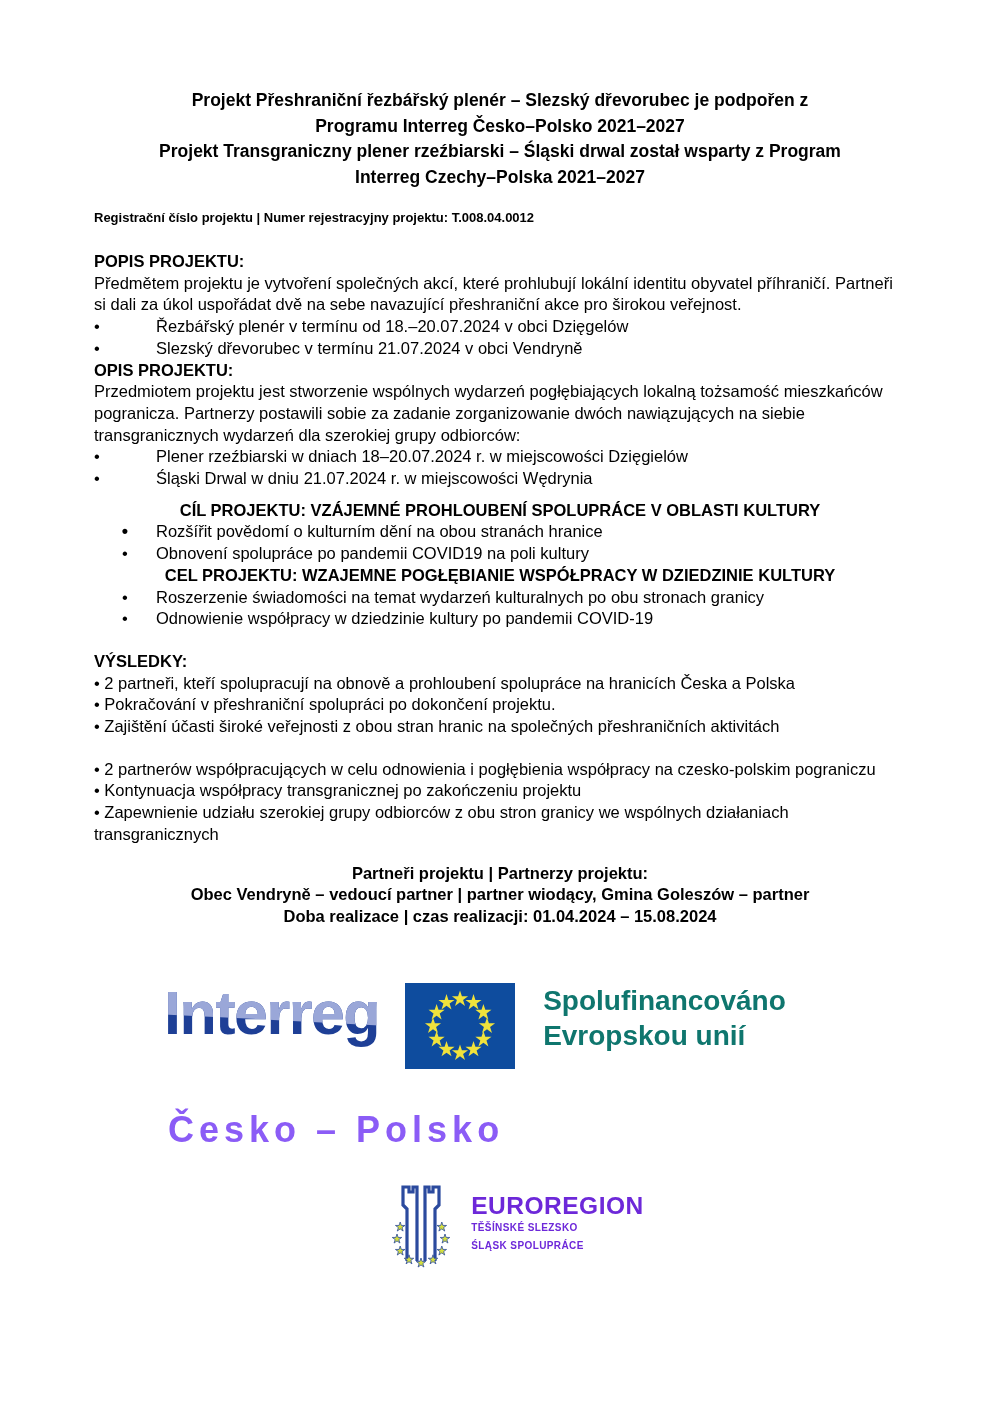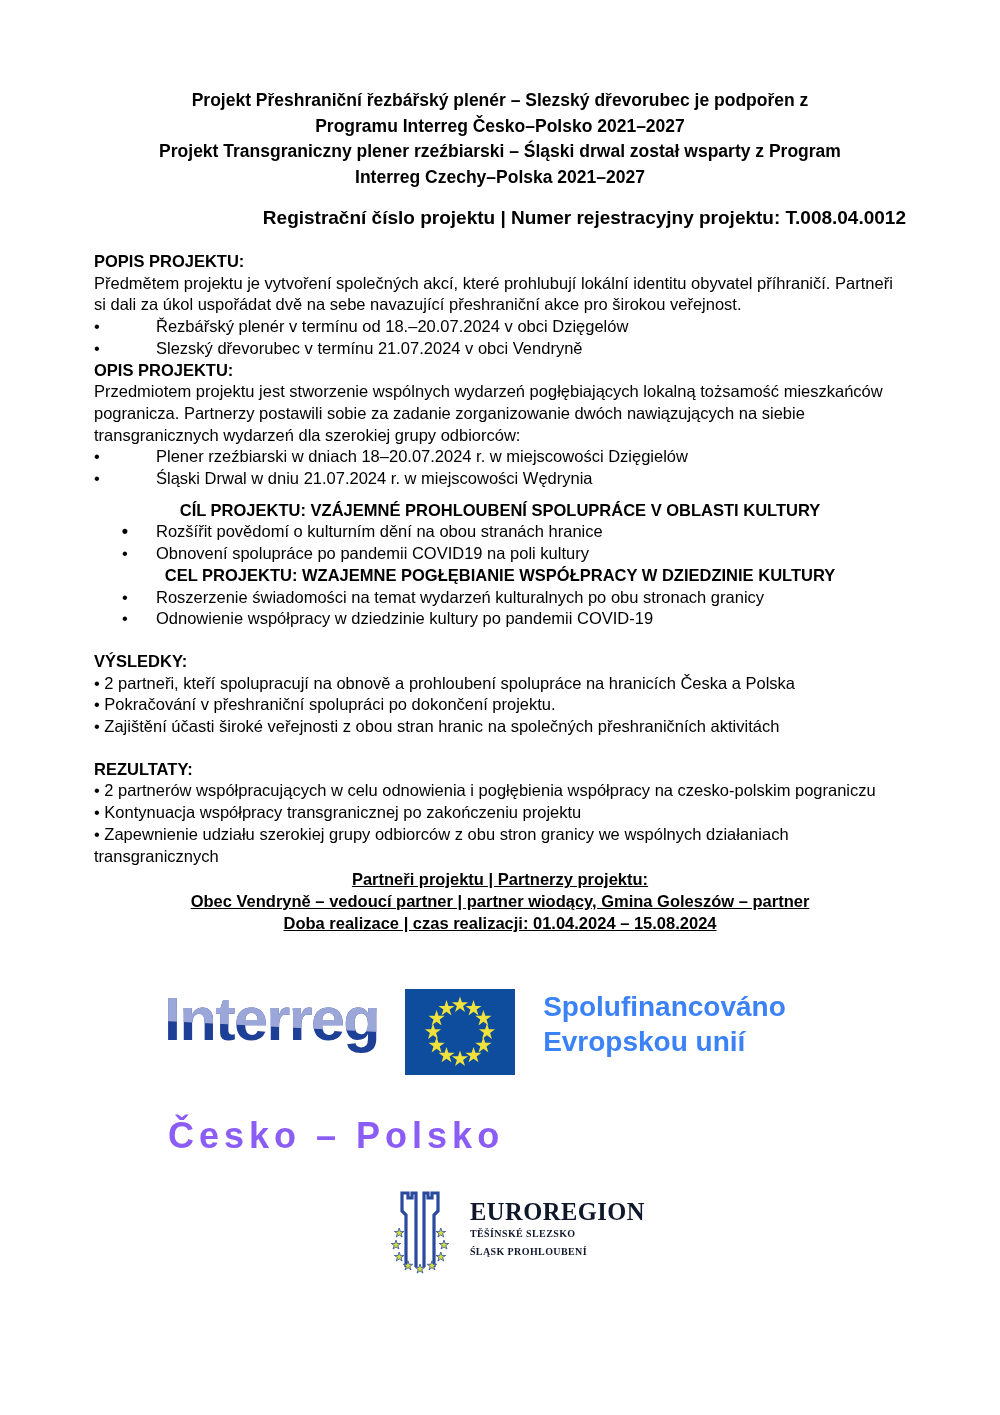--- a/index.html
+++ b/index.html
@@ -7,50 +7,50 @@
     width:1000px;height:1415px;
     background:#ffffff;
     font-family:"Liberation Sans", sans-serif;
     color:#000;
     overflow:hidden;
   }
   .content{padding:0 94px;}
   
   .doc-title{margin-top:88px;text-align:center;font-weight:bold;font-size:17.5px;line-height:25.5px;}
   .doc-title div{white-space:nowrap;}
-  .reg-line{margin-top:17px;text-align:right;font-weight:bold;font-size:19px;line-height:21px;white-space:nowrap;}
+  .reg-line{margin-top:17px;text-align:left;font-weight:bold;font-size:13px;line-height:21px;white-space:nowrap;}
   
   .sec{font-size:16.5px;line-height:21.7px;}
   .sec .h{font-weight:bold;}
   .sec p{margin:0;}
   .sec-popis{margin-top:23px;}
   .brow{display:flex;}
   .brow .dot{width:62px;flex:0 0 62px;}
   .brow .dot.big{font-weight:bold;font-size:18px;}
   .sec-cil{margin-top:10px;text-align:center;}
   .sec-vysledky{margin-top:21px;}
   .sec-rezultaty{margin-top:21px;}
-  .partners{margin-top:2px;text-align:center;font-weight:bold;font-size:16.5px;line-height:21.7px;text-decoration:underline;}
+  .partners{margin-top:17px;text-align:center;font-weight:bold;font-size:16.5px;line-height:21.7px;}
   .partners div{white-space:nowrap;}
   
   .logo-row{margin-top:55px;padding-left:70px;display:flex;align-items:flex-start;}
   .interreg-wrap{position:relative;display:inline-block;line-height:1;}
   .interreg-wrap span{
     font-size:61px;font-weight:bold;letter-spacing:-1.5px;
     display:inline-block;line-height:1;
   }
   .iw-dark{color:#1e3f96;}
   .iw-light{position:absolute;left:0;top:0;color:#9aa7d8;
     clip-path:polygon(0 0, 100% 0, 100% 70%, 0 52%);}
   .eu-flag{margin-left:26px;flex:0 0 auto;display:block;}
-  .eu-caption{margin-left:28px;font-size:28px;line-height:35px;font-weight:bold;color:#3b82f6;white-space:nowrap;}
+  .eu-caption{margin-left:28px;font-size:28px;line-height:35px;font-weight:bold;color:#0f766e;white-space:nowrap;}
   .program-label{margin-top:40px;padding-left:74px;font-size:36px;font-weight:bold;color:#8b5cf6;letter-spacing:5px;white-space:nowrap;}
   .euroregion-row{margin-top:30px;display:flex;justify-content:center;padding-left:15px;}
   .er-emblem{flex:0 0 auto;display:block;}
-  .er-text{padding-top:12px;color:#0f172a;font-family:Liberation Serif, serif;}
+  .er-text{padding-top:12px;color:#6d28d9;}
   .er-name{font-size:24.5px;font-weight:bold;letter-spacing:0.5px;line-height:26px;white-space:nowrap;}
   .er-sub{font-size:10px;font-weight:bold;letter-spacing:0.4px;line-height:18px;white-space:nowrap;}
 </style>
 </head>
 <body>
 
 <div class="content">
 
   <div class="doc-title">
     <div>Projekt Přeshraniční řezbářský plenér – Slezský dřevorubec je podpořen z</div>
@@ -109,21 +109,20 @@
   </div>
 
   <div class="sec sec-vysledky">
     <div class="h">VÝSLEDKY:</div>
     <p>• 2 partneři, kteří spolupracují na obnově a prohloubení spolupráce na hranicích Česka a Polska</p>
     <p>• Pokračování v přeshraniční spolupráci po dokončení projektu.</p>
     <p>• Zajištění účasti široké veřejnosti z obou stran hranic na společných přeshraničních aktivitách</p>
   </div>
 
   <div class="sec sec-rezultaty">
-    <div class="h">REZULTATY:</div>
     <p>• 2 partnerów współpracujących w celu odnowienia i pogłębienia współpracy na czesko-polskim pograniczu</p>
     <p>• Kontynuacja współpracy transgranicznej po zakończeniu projektu</p>
     <p>• Zapewnienie udziału szerokiej grupy odbiorców z obu stron granicy we wspólnych działaniach transgranicznych</p>
   </div>
 
   <div class="partners">
     <div>Partneři projektu | Partnerzy projektu:</div>
     <div>Obec Vendryně – vedoucí partner | partner wiodący, Gmina Goleszów – partner</div>
     <div>Doba realizace | czas realizacji: 01.04.2024 – 15.08.2024</div>
   </div>
@@ -178,17 +177,17 @@
         <use href="#erstar" transform="translate(38,78.8)"></use>
         <use href="#erstar" transform="translate(29.2,70)"></use>
         <use href="#erstar" transform="translate(26,58)"></use>
         <use href="#erstar" transform="translate(29.2,46)"></use>
         <use href="#erstar" transform="translate(70.8,46)"></use>
       </g>
     </svg>
     <div class="er-text">
       <div class="er-name">EUROREGION</div>
       <div class="er-sub">TĚŠÍNSKÉ SLEZSKO</div>
-      <div class="er-sub">ŚLĄSK PROHLOUBENÍ</div>
+      <div class="er-sub">ŚLĄSK SPOLUPRÁCE</div>
     </div>
   </div>
 
 </div>
 
 </body></html>

